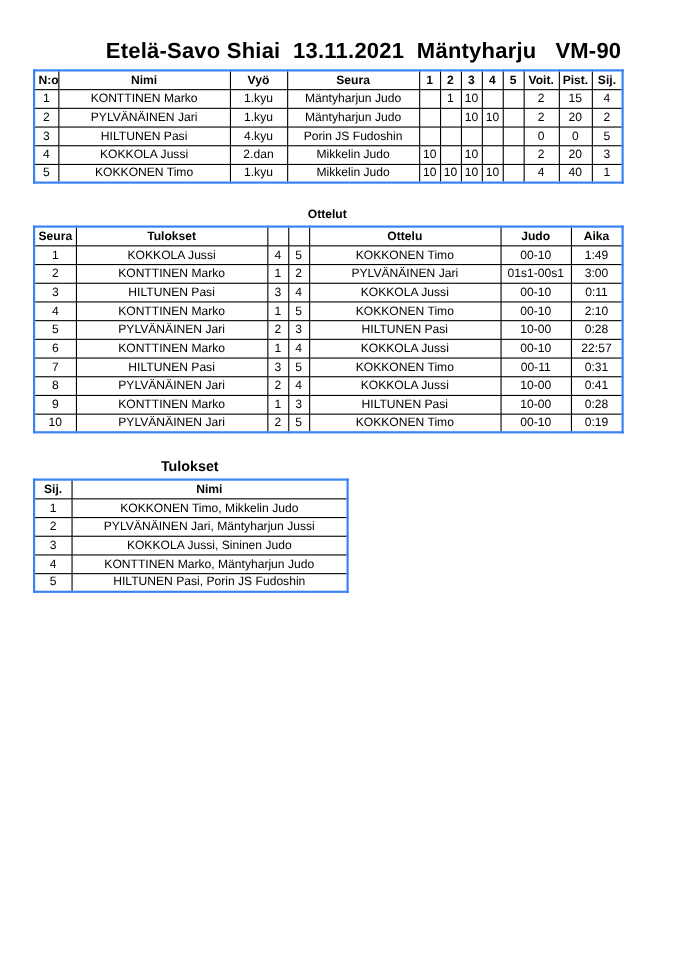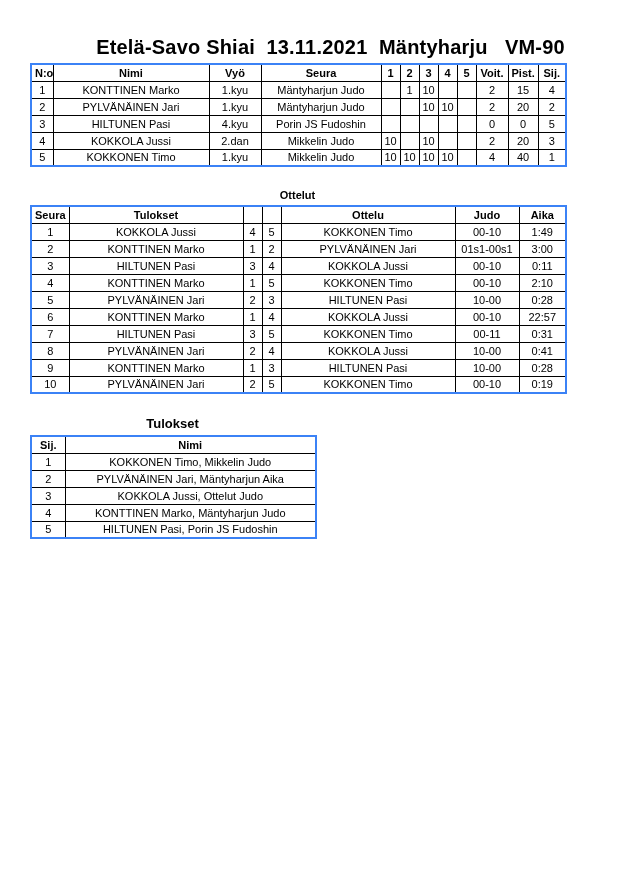--- a/index.html
+++ b/index.html
@@ -286,25 +286,25 @@
         <th>Nimi</th>
       </tr>
     </thead>
     <tbody>
       <tr>
         <td class="ac">1</td>
         <td class="al">KOKKONEN Timo, Mikkelin Judo</td>
       </tr>
       <tr>
         <td class="ac">2</td>
-        <td class="al">PYLVÄNÄINEN Jari, Mäntyharjun Aika</td>
-      </tr>
-      <tr>
-        <td class="ac">3</td>
-        <td class="al">KOKKOLA Jussi, Ottelut Judo</td>
+        <td class="al">PYLVÄNÄINEN Jari, Mäntyharjun Jussi</td>
+      </tr>
+      <tr>
+        <td class="ac">3</td>
+        <td class="al">KOKKOLA Jussi, Sininen Judo</td>
       </tr>
       <tr>
         <td class="ac">4</td>
         <td class="al">KONTTINEN Marko, Mäntyharjun Judo</td>
       </tr>
       <tr>
         <td class="ac">5</td>
         <td class="al">HILTUNEN Pasi, Porin JS Fudoshin</td>
       </tr>
     </tbody>

